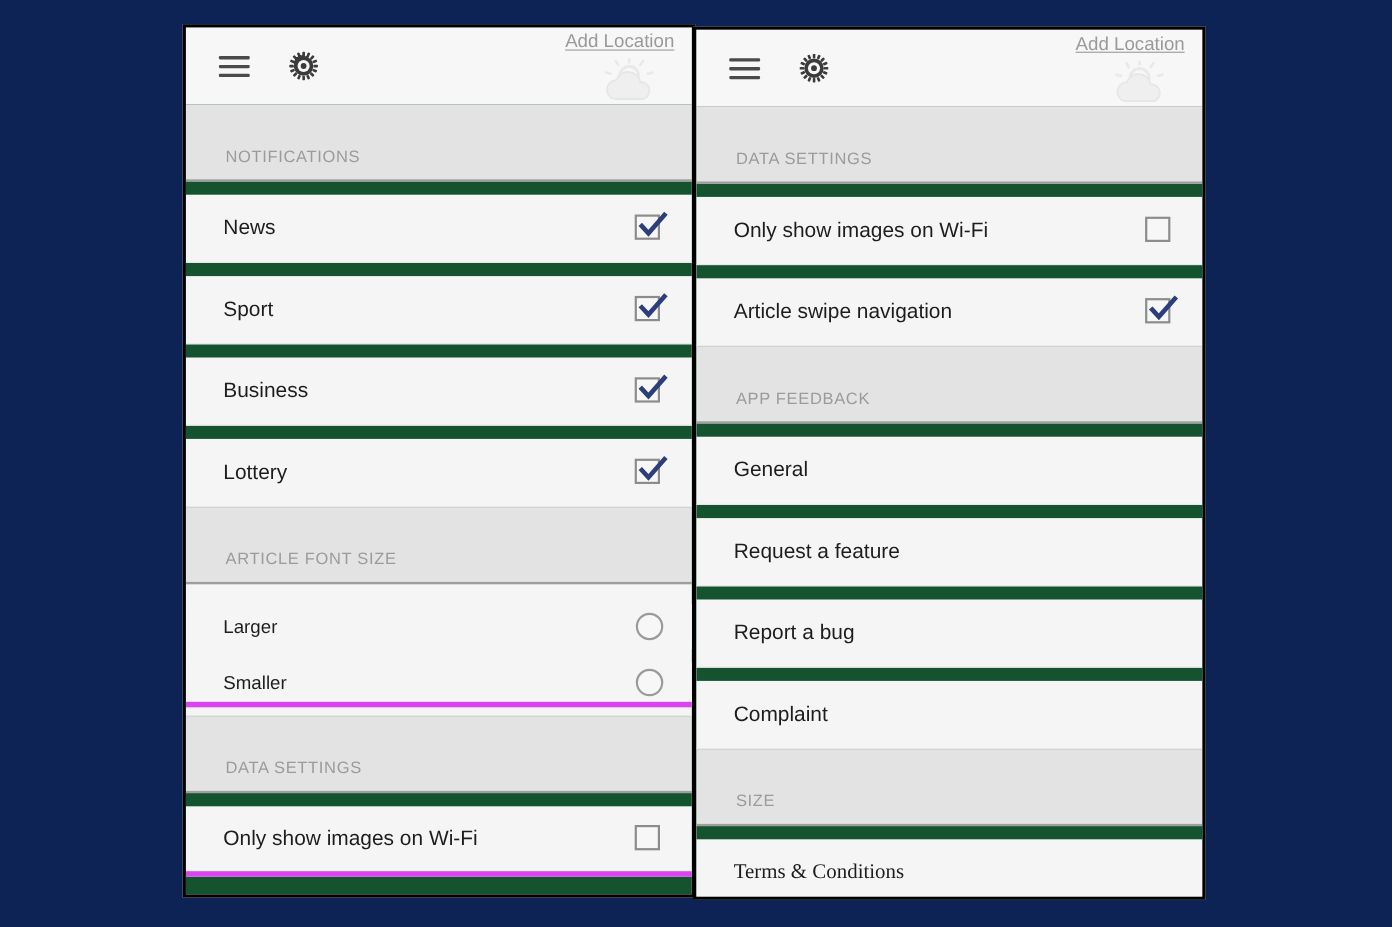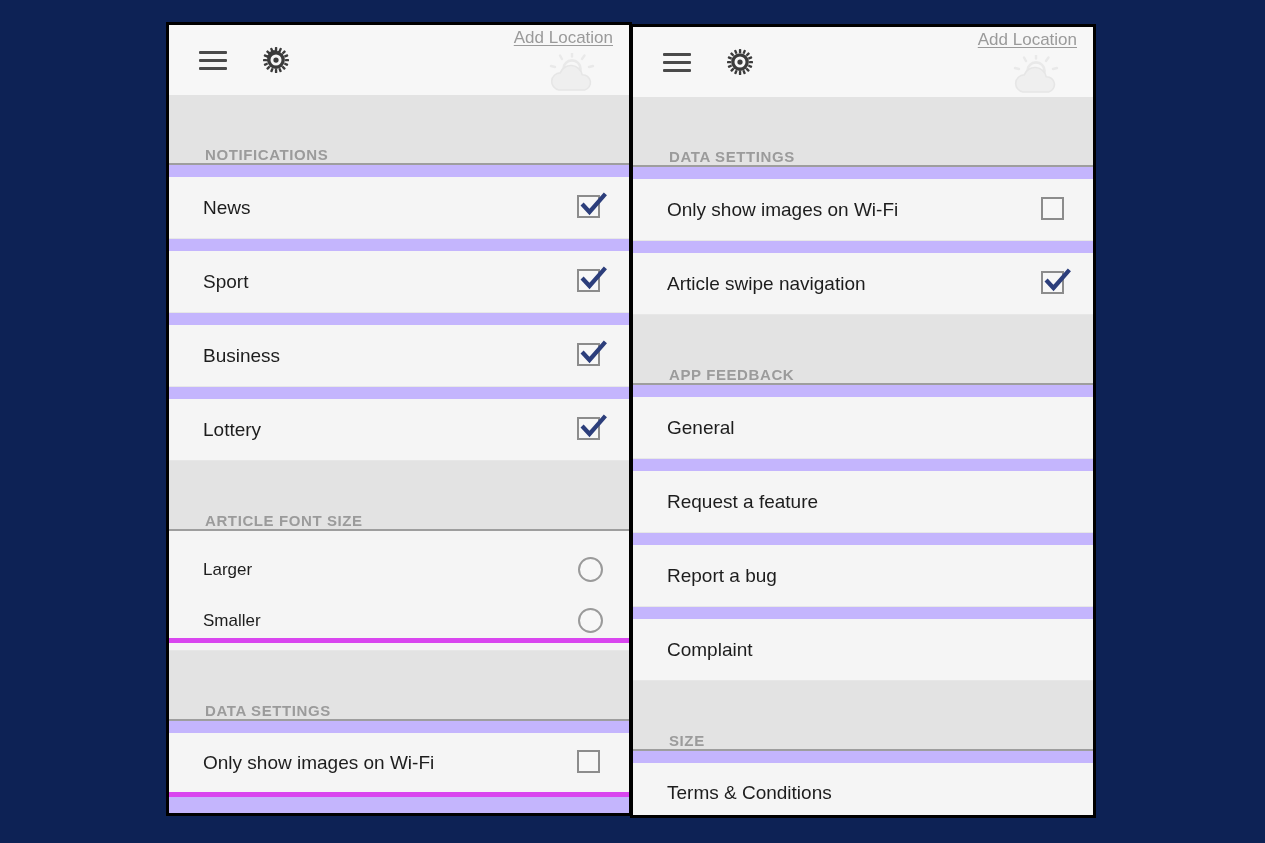--- a/index.html
+++ b/index.html
@@ -42,21 +42,21 @@
     left: 630px;
     top: 24px;
     width: 466px;
     height: 794px;
   }
 
   .panel-inner {
     position: relative;
     width: 100%;
     height: 100%;
-    background: #c4b5fd;
+    background: #14532d;
   }
 
   
   .appbar {
     position: relative;
     height: 70px;
     background: #f7f7f7;
     display: flex;
     align-items: center;
     padding: 0 14px 0 30px;
@@ -119,24 +119,24 @@
   
   .section-head {
     background: #e3e3e3;
     height: 70px;
     position: relative;
     border-bottom: 2px solid #9e9e9e;
   }
   .section-head-label {
     position: absolute;
     left: 36px;
-    bottom: 0;
+    bottom: 12px;
     font-size: 15px;
     letter-spacing: 0.6px;
-    font-weight: bold;
+    font-weight: normal;
     color: #9b9b9b;
   }
 
   
   .row {
     position: relative;
     height: 62px;
     display: flex;
     align-items: center;
     padding: 0 26px 0 34px;
@@ -464,20 +464,20 @@
         <span class="row-label">Report a bug</span>
       </div>
       <div class="row">
         <span class="row-label">Complaint</span>
       </div>
 
       <div class="section-head">
         <span class="section-head-label">SIZE</span>
       </div>
 
-      <div class="row" style="height:64px;">
+      <div class="row" style="height:64px;font-family:Liberation Serif, serif;">
         <span class="row-label">Terms &amp; Conditions</span>
       </div>
 
     </div>
   </div>
 
 </div>
 
 </body></html>

